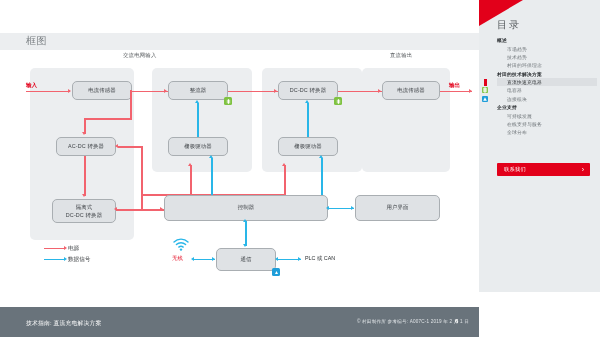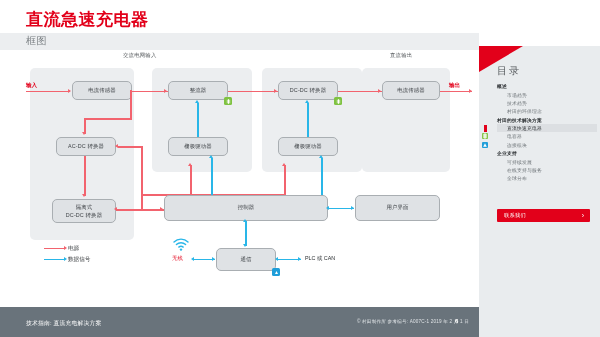--- a/index.html
+++ b/index.html
@@ -110,21 +110,21 @@
   #footer-meta {
     position: absolute; left: 357px; top: 319px;
     font-size: 4.6px; color: #dfe3e6; white-space: nowrap; letter-spacing: .2px;
   }
   #footer-page {
     position: absolute; left: 455px; top: 318px;
     font-size: 6px; color: #ffffff; font-weight: bold;
   }
 
   
-  #sidebar { position: absolute; left: 479px; top: 0; width: 121px; height: 288px; background: #bef264; margin-top: 46px; }
+  #sidebar { position: absolute; left: 479px; top: 0; width: 121px; height: 288px; background: #bef264; }
   #side-band { position: absolute; left: 0; top: 0; width: 121px; height: 292px; background: #e9ecee; }
   #red-corner {
     position: absolute; left: 0; top: 0; width: 0; height: 0;
     border-left: 44px solid #e2001a; border-bottom: 26px solid transparent;
   }
   #toc-title {
     position: absolute; left: 18px; top: 18px;
     font-size: 10px; color: #55595c; letter-spacing: 2px;
   }
   #toc { position: absolute; left: 18px; top: 36px; width: 100px; }
@@ -154,21 +154,20 @@
   #contact-label { font-size: 5.2px; color: #fff; margin-left: 7px; letter-spacing: .3px; }
   #contact-chev { position: absolute; right: 6px; top: 2.5px; font-size: 7px; color: #fff; line-height: 1; }
 </style>
 </head>
 <body>
 
 <div id="slide">
 
   <div id="main">
 
-    <div id="slide-title">直流急速充电器</div>
     <div id="subtitle-bar"></div>
     <div id="subtitle-text">框图</div>
 
     <div class="group-panel" style="left:30px; top:68px; width:104px; height:172px;"></div>
     <div class="group-panel" style="left:152px; top:68px; width:100px; height:104px;"></div>
     <div class="group-panel" style="left:262px; top:68px; width:100px; height:104px;"></div>
     <div class="group-panel" style="left:362px; top:68px; width:88px; height:104px;"></div>
 
     <div class="group-label" style="left:123px; top:52px;">交流电网输入</div>
     <div class="group-label" style="left:390px; top:52px;">直流输出</div>

